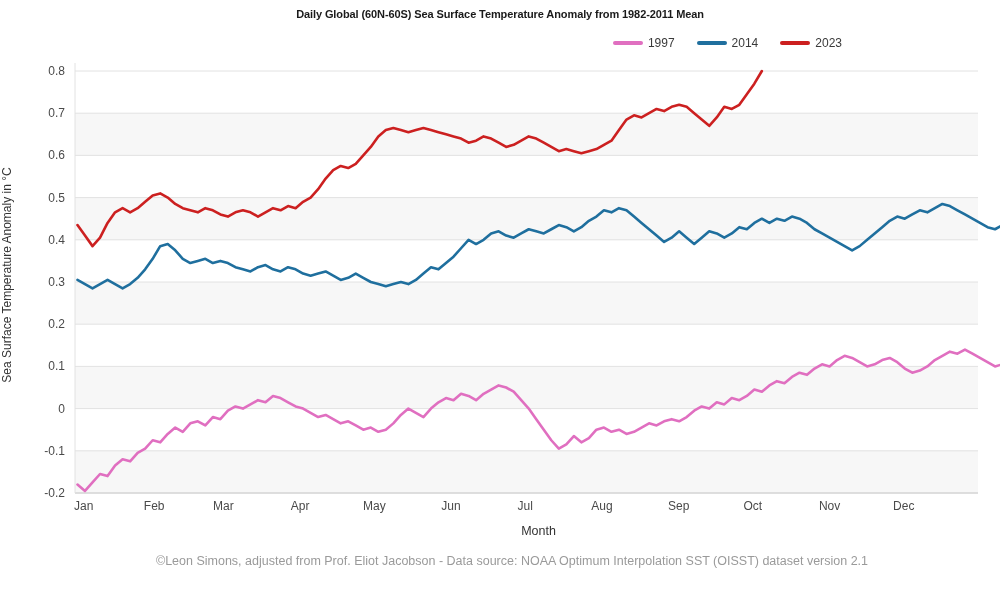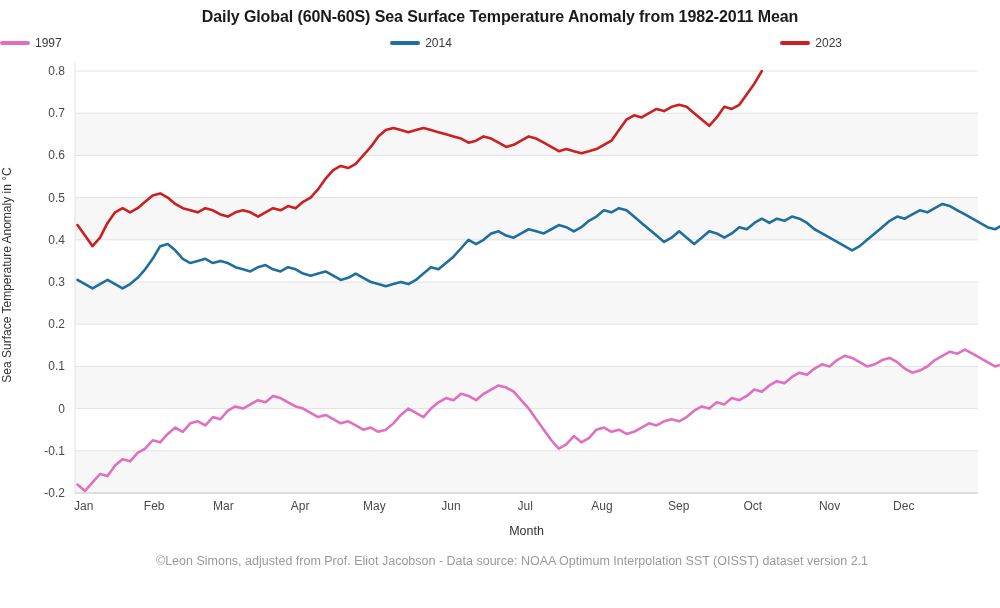--- a/index.html
+++ b/index.html
@@ -18,32 +18,32 @@
     position: relative;
     width: 1000px;
     height: 608px;
   }
   .chart-title {
     position: absolute;
     top: 8px;
     left: 0;
     width: 1000px;
     text-align: center;
-    font-size: 16px;
+    font-size: 11px;
     font-weight: bold;
     color: #1a1a1a;
     letter-spacing: -0.1px;
   }
   .legend {
     position: absolute;
     top: 36px;
     left: 0;
     width: 842px;
     display: flex;
-    justify-content: space-between;
+    justify-content: flex-end;
     align-items: center;
     gap: 22px;
   }
   .legend-item {
     display: flex;
     align-items: center;
     gap: 5px;
   }
   .legend-swatch {
     display: block;
@@ -75,21 +75,21 @@
   .y-axis-title-inner {
     position: absolute;
     left: 0;
     top: 0;
     width: 450px;
     line-height: 20px;
     text-align: center;
   }
   .x-axis-title {
     position: absolute;
-    left: 75px;
+    left: 87px;
     top: 524px;
     width: 903px;
     text-align: center;
     font-size: 12.5px;
     color: #333;
   }
   .tick-label {
     font-size: 12px;
     fill: #4a4a4a;
   }

